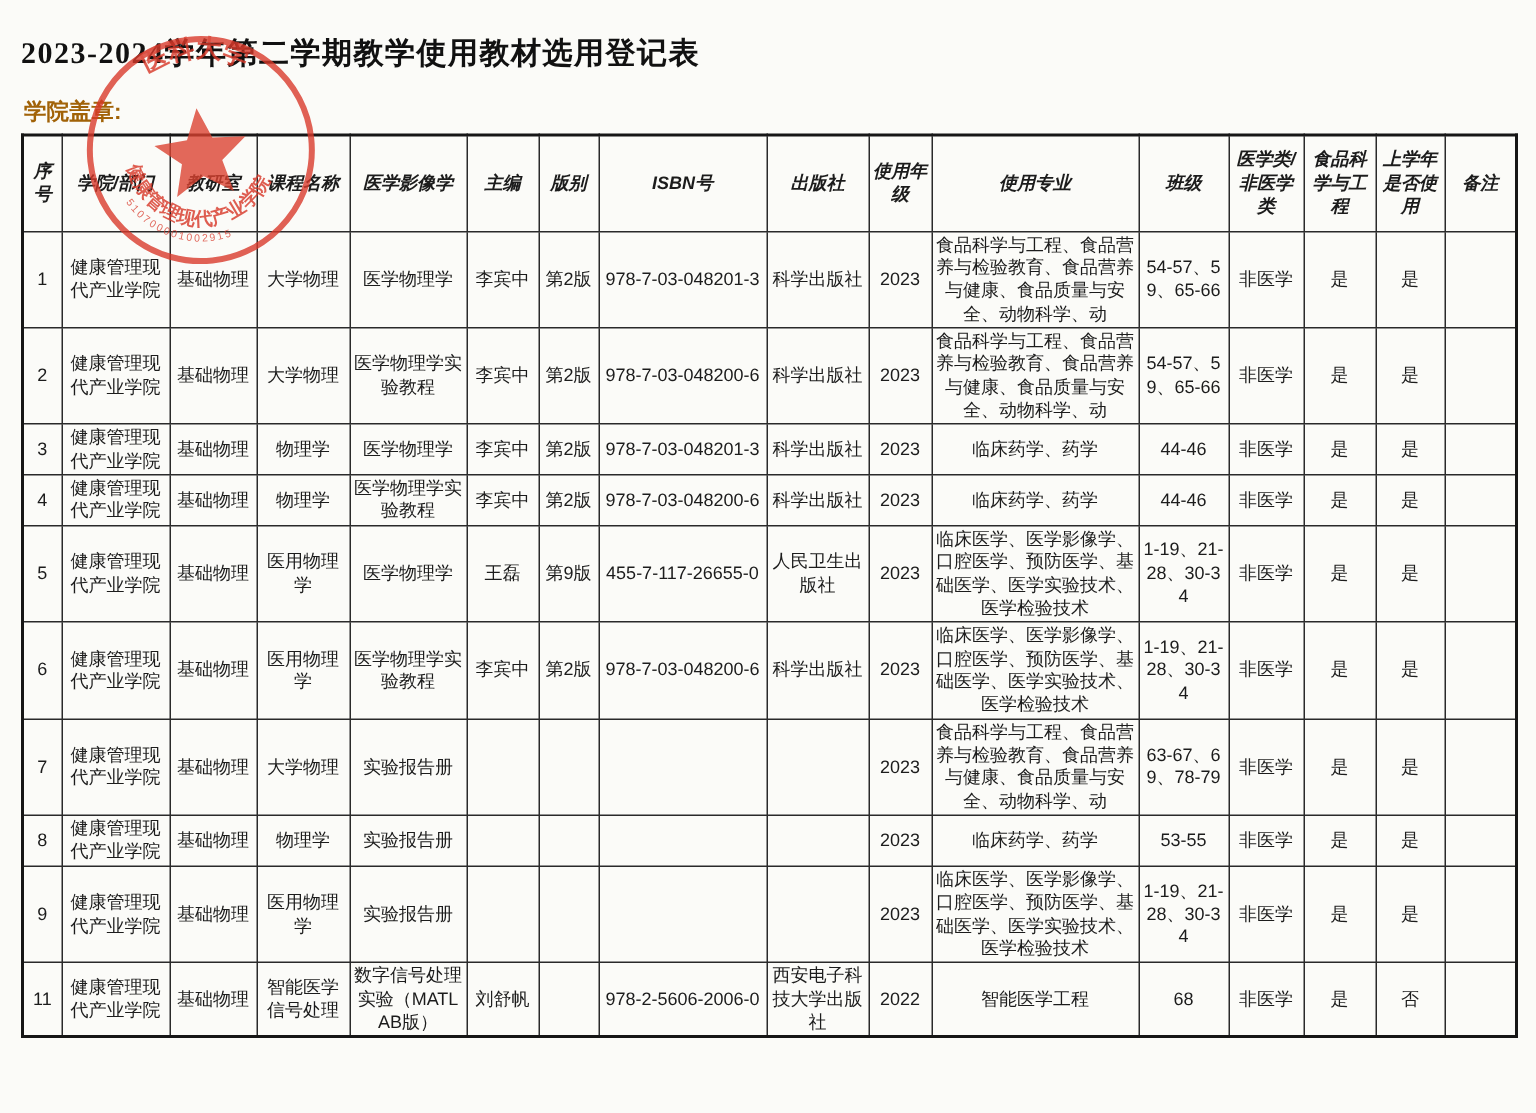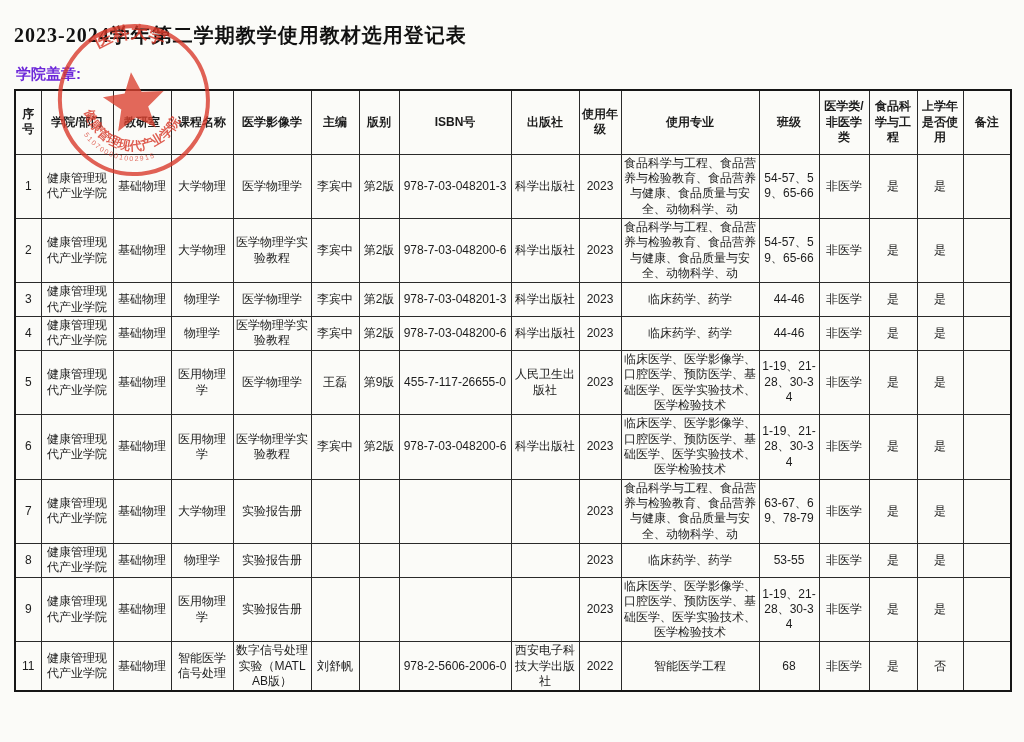--- a/index.html
+++ b/index.html
@@ -19,42 +19,42 @@
     font-family:"Liberation Serif", serif;
     font-weight:bold;
     font-size:20px;
     letter-spacing:1px;
     color:#111;
   }
   .seal-caption{
     font-size:15px;
     font-weight:bold;
     margin:0 0 5px 2px;
-    color:#6d28d9;
+    color:#a16207;
   }
   table.reg{
     border-collapse:collapse;
     table-layout:fixed;
     width:996px;
     border:2px solid #161616;
     background:transparent;
   }
   table.reg th, table.reg td{
     border:1px solid #2a2a2a;
     text-align:center;
     vertical-align:middle;
     font-size:12px;
     line-height:1.28;
     padding:1px 2px;
     word-break:break-all;
     color:#1c1c1c;
   }
   table.reg th{font-weight:bold;}
   
-  thead tr{height:64px;}
+  thead tr{height:64px;font-style:italic;}
   tbody tr:nth-child(1){height:62px;}
   tbody tr:nth-child(2){height:63px;}
   tbody tr:nth-child(3){height:30px;}
   tbody tr:nth-child(4){height:32px;}
   tbody tr:nth-child(5){height:61px;}
   tbody tr:nth-child(6){height:62px;}
   tbody tr:nth-child(7){height:62px;}
   tbody tr:nth-child(8){height:30px;}
   tbody tr:nth-child(9){height:61px;}
   tbody tr:nth-child(10){height:30px;}

